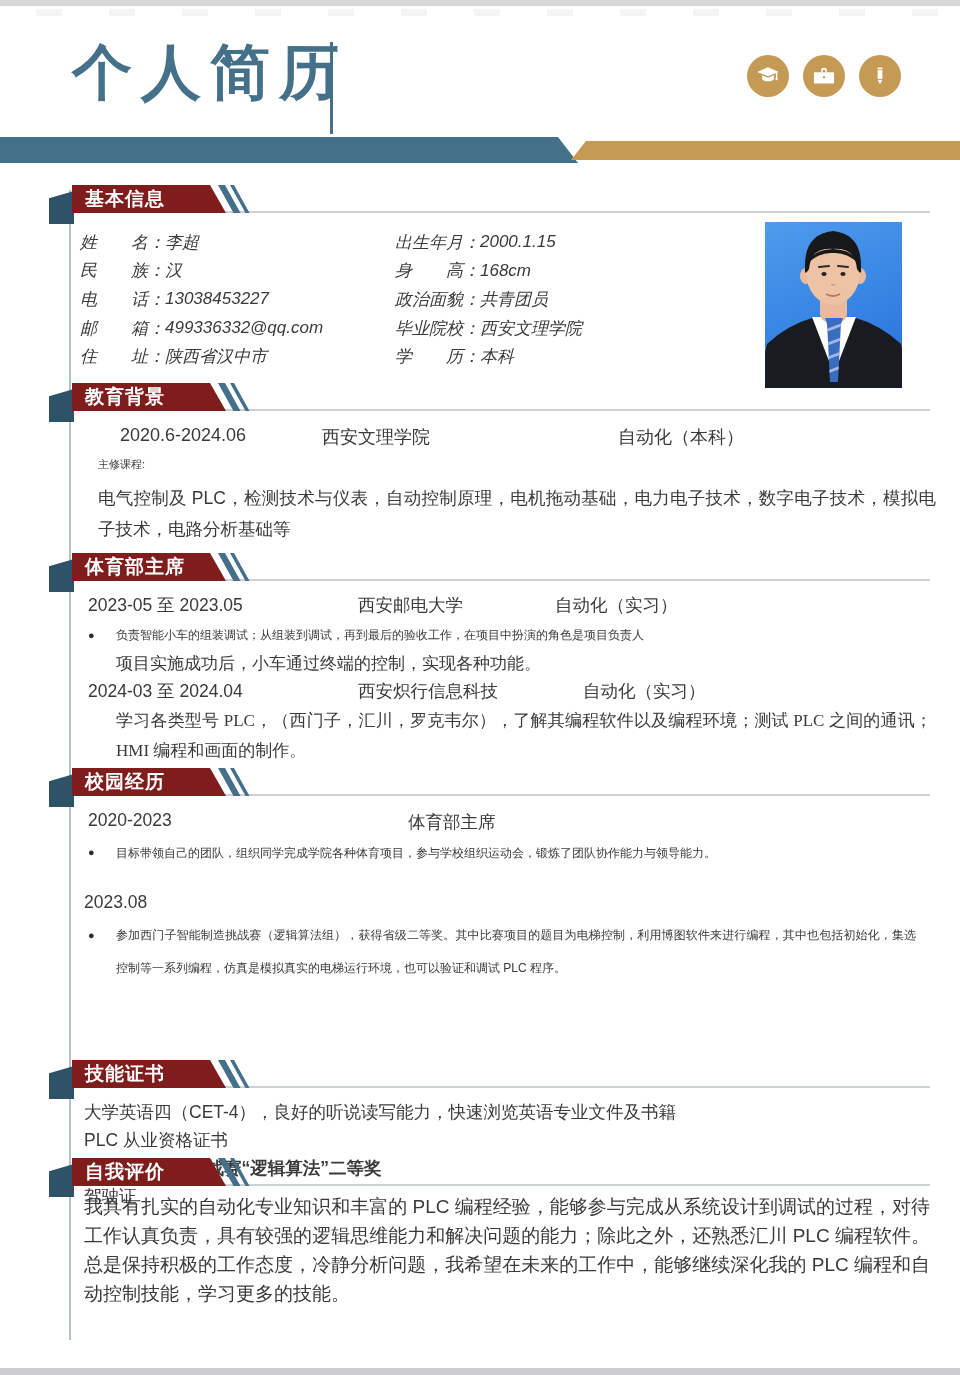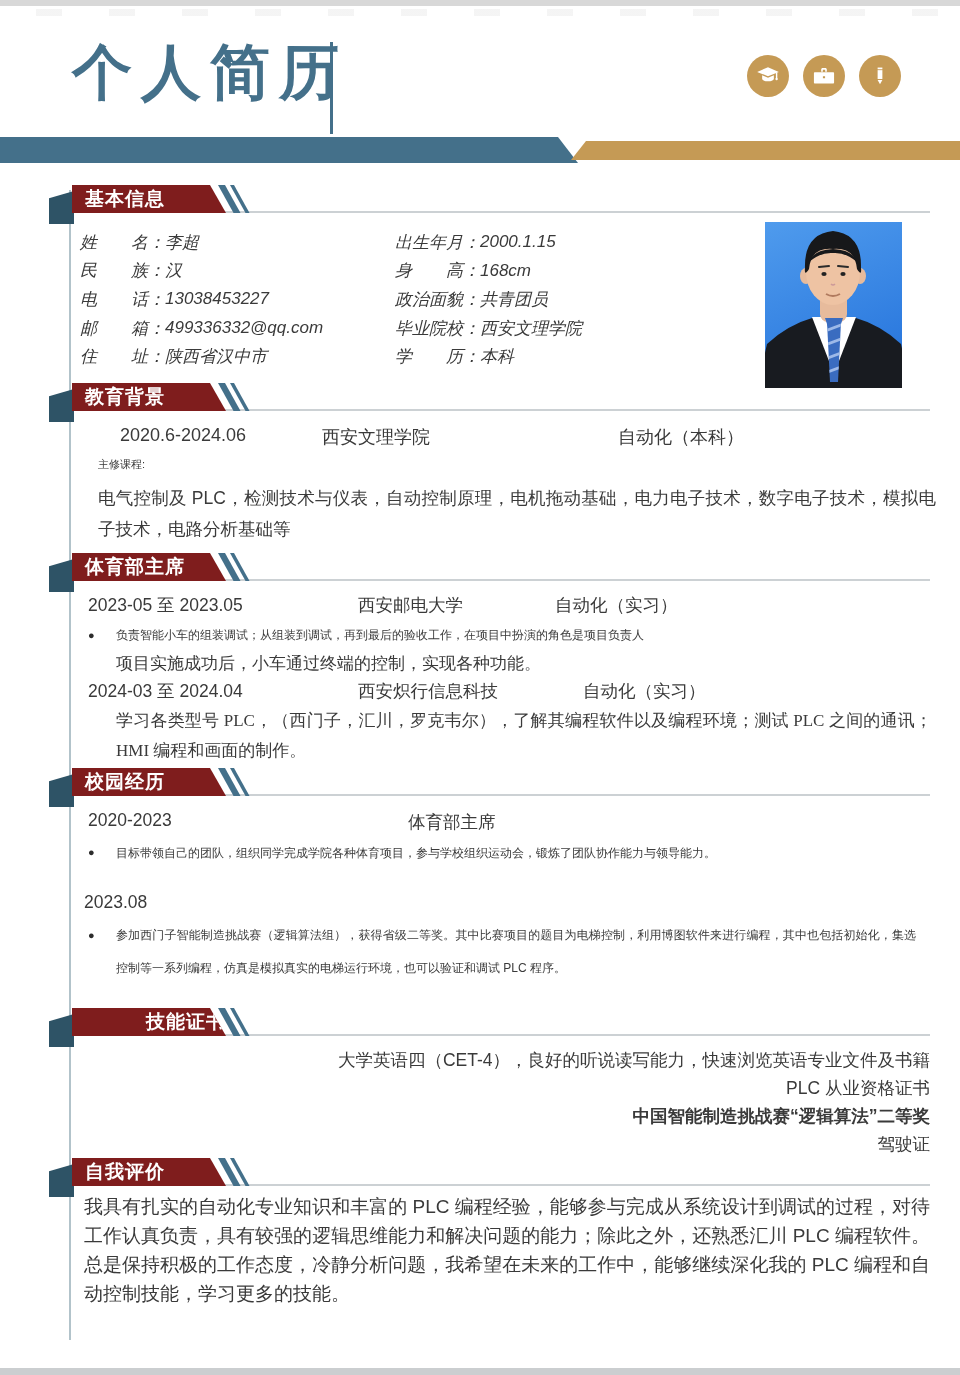--- a/index.html
+++ b/index.html
@@ -272,21 +272,21 @@
       <span class="btext" style="line-height:30px;width:800px;">目标带领自己的团队，组织同学完成学院各种体育项目，参与学校组织运动会，锻炼了团队协作能力与领导能力。</span>
     </div>
 
     <div class="c-period2" style="top:124px;">2023.08</div>
     <div class="bullet-line b-lh33" style="top:151px;">
       <span class="dot" style="line-height:33px;">●</span>
       <span class="btext" style="width:800px;">参加西门子智能制造挑战赛（逻辑算法组），获得省级二等奖。其中比赛项目的题目为电梯控制，利用博图软件来进行编程，其中也包括初始化，集选控制等一系列编程，仿真是模拟真实的电梯运行环境，也可以验证和调试 PLC 程序。</span>
     </div>
   </div>
 
-  <div class="section" id="sec-skills" style="top:1008px;height:150px;text-align:right;">
+  <div class="section" id="sec-skills" style="top:1060px;height:150px;">
     <div class="rule"></div>
     <div class="banner">
       <div class="banner-fold"></div>
       <div class="banner-main">技能证书</div>
       <div class="banner-s1"></div>
       <div class="banner-s2"></div>
     </div>
     <div class="skill-line" style="top:40px;">大学英语四（CET-4），良好的听说读写能力，快速浏览英语专业文件及书籍</div>
     <div class="skill-line" style="top:68px;">PLC 从业资格证书</div>
     <div class="skill-line skill-bold" style="top:96px;">中国智能制造挑战赛“逻辑算法”二等奖</div>

